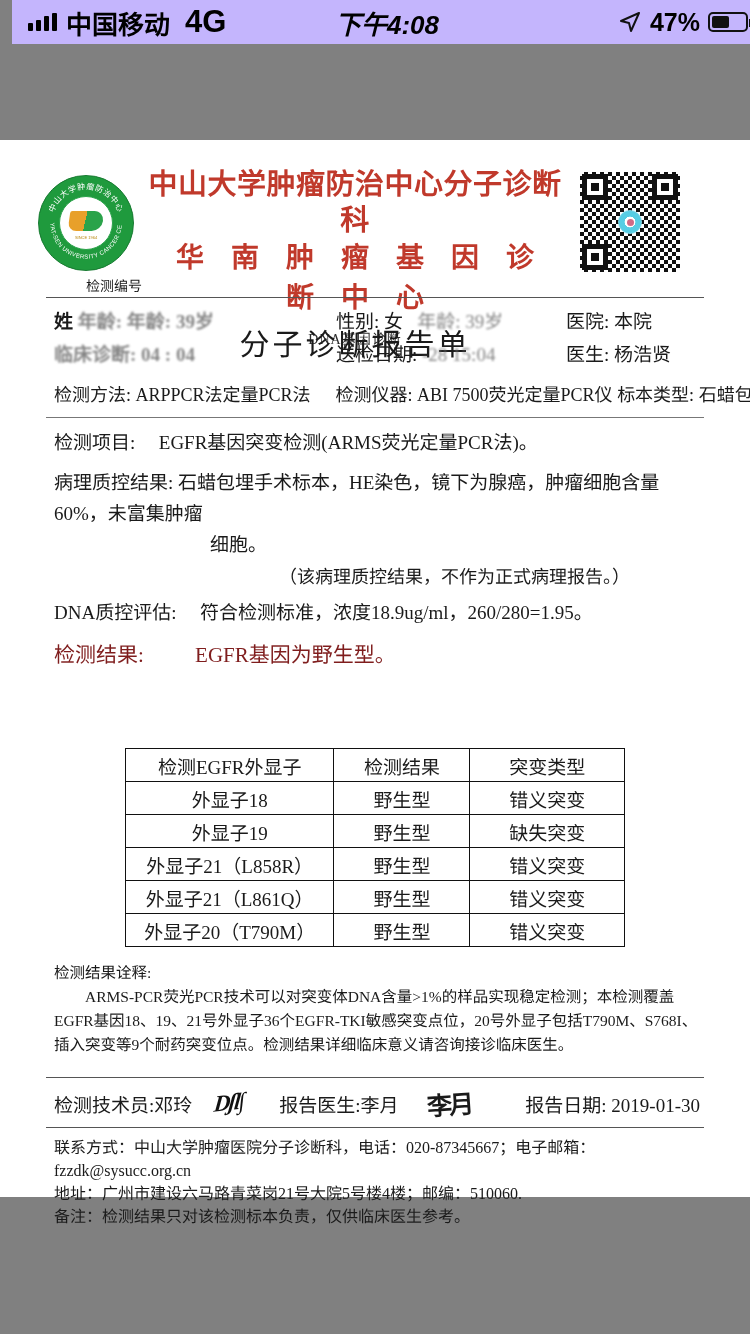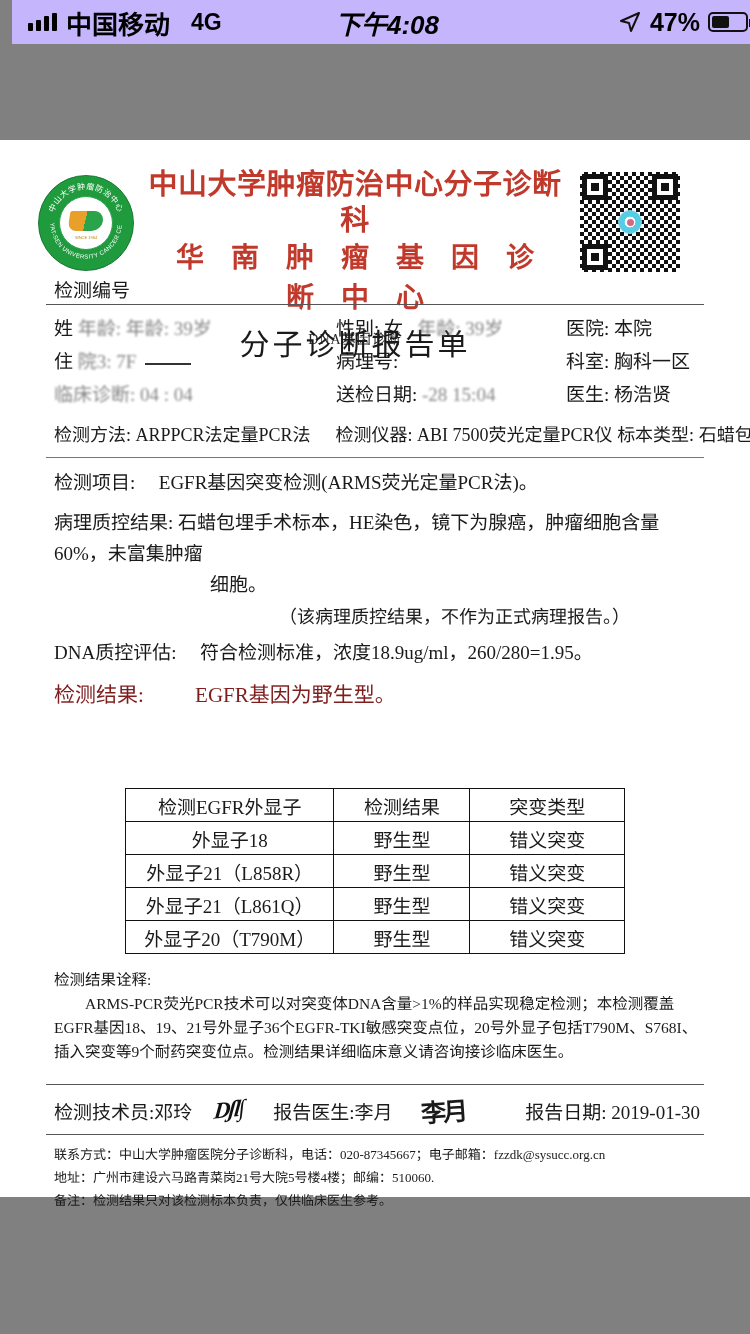--- a/index.html
+++ b/index.html
@@ -45,21 +45,21 @@
     display: block;
     width: 5px;
     background: #000;
     border-radius: 1px;
   }
   .signal i:nth-child(1) { height: 8px; }
   .signal i:nth-child(2) { height: 11px; }
   .signal i:nth-child(3) { height: 15px; }
   .signal i:nth-child(4) { height: 18px; }
   .sb-carrier { font-size: 26px; letter-spacing: 0px; }
-  .sb-net { font-size: 23px; margin-left: 12px; text-align: right; }
+  .sb-net { font-size: 31px; margin-left: 6px; text-align: right; }
   .sb-center {
     position: absolute;
     left: 0; right: 0;
     text-align: center;
     font-size: 26px;
     font-style: italic;
   }
   .sb-right {
     position: absolute;
     right: 14px;
@@ -235,42 +235,43 @@
     border-radius: 50%;
     background: #d06a86;
   }
 
   
   .form-zone {
     position: relative;
     margin: 0 46px;
   }
   .code-label {
-    font-size: 19px;
+    font-size: 14px;
     padding-left: 8px;
     padding-bottom: 2px;
+    margin-left: 32px;
   }
   .rule {
     border: 0;
     border-top: 1px solid #555;
     margin: 0 0 0 0;
   }
   .rule.thin { border-top: 1px solid #777; }
 
   .info-grid {
     padding: 7px 0 4px 0;
   }
   .info-row {
     display: flex;
     align-items: baseline;
     font-size: 19px;
     line-height: 33px;
     white-space: nowrap;
   }
-  .col-a { width: 290px; padding-left: 8px; box-sizing: border-box; }
+  .col-a { width: 290px; padding-left: 8px; box-sizing: border-box; font-weight: bold; }
   .col-b { width: 230px; box-sizing: border-box; }
   .col-c { flex: 1; box-sizing: border-box; }
   .blurred {
     color: #707070;
     filter: blur(0.9px);
     opacity: .85;
   }
   .redact-line {
     display: inline-block;
     width: 46px;
@@ -344,21 +345,21 @@
     margin: 20px 46px 0 46px;
   }
   .sig-row {
     display: flex;
     align-items: center;
     font-size: 19px;
     padding: 7px 0 6px 8px;
     position: relative;
   }
   .sig-row .tech { }
-  .sig-row .doc { margin-left: 4px; }
+  .sig-row .doc { margin-left: 10px; }
   .sig-row .date { position: absolute; right: 4px; text-align: center; }
   .scrawl {
     display: inline-block;
     font-family: "Liberation Serif", serif;
     font-style: italic;
     font-weight: bold;
     font-size: 23px;
     color: #111;
     transform: rotate(-6deg) skewX(-12deg);
     margin: 0 26px 0 22px;
@@ -369,21 +370,21 @@
     font-weight: bold;
     font-size: 25px;
     transform: rotate(-4deg);
     margin: 0 40px 0 28px;
     letter-spacing: -3px;
   }
 
   .contact {
     margin: 8px 46px 16px 46px;
     padding-left: 8px;
-    font-size: 13px;
+    font-size: 16px;
     line-height: 23px;
   }
 </style>
 </head>
 <body>
 
 <div class="statusbar">
   <div class="sb-left">
     <span class="signal">
       <i></i>
@@ -463,35 +464,20 @@
           &nbsp;
           <span class="blurred">年龄:</span>
           <span class="blurred">39岁</span>
         </span>
         <span class="col-c">
           <span>医院:</span>
           <span>本院</span>
         </span>
       </div>
 
-      <div class="info-row">
-        <span class="col-a">
-          <span>住</span>
-          <span class="blurred">院3: 7F</span>
-          <span class="redact-line"></span>
-        </span>
-        <span class="col-b">
-          <span>病理号:</span>
-          <span></span>
-        </span>
-        <span class="col-c">
-          <span>科室:</span>
-          <span>胸科一区</span>
-        </span>
-      </div>
 
       <div class="info-row">
         <span class="col-a">
           <span class="blurred">临床诊断:</span>
           <span class="blurred">04    : 04</span>
         </span>
         <span class="col-b">
           <span>送检日期:</span>
           <span class="blurred">-28 15:04</span>
         </span>
@@ -544,20 +530,25 @@
       <tbody>
         <tr class="head">
           <td class="c1">检测EGFR外显子</td>
           <td class="c2">检测结果</td>
           <td class="c3">突变类型</td>
         </tr>
         <tr>
           <td class="c1">外显子18</td>
           <td class="c2">野生型</td>
           <td class="c3">错义突变</td>
+        </tr>
+        <tr>
+          <td class="c1">外显子19</td>
+          <td class="c2">野生型</td>
+          <td class="c3">缺失突变</td>
         </tr>
         <tr>
           <td class="c1">外显子21（L858R）</td>
           <td class="c2">野生型</td>
           <td class="c3">错义突变</td>
         </tr>
         <tr>
           <td class="c1">外显子21（L861Q）</td>
           <td class="c2">野生型</td>
           <td class="c3">错义突变</td>

